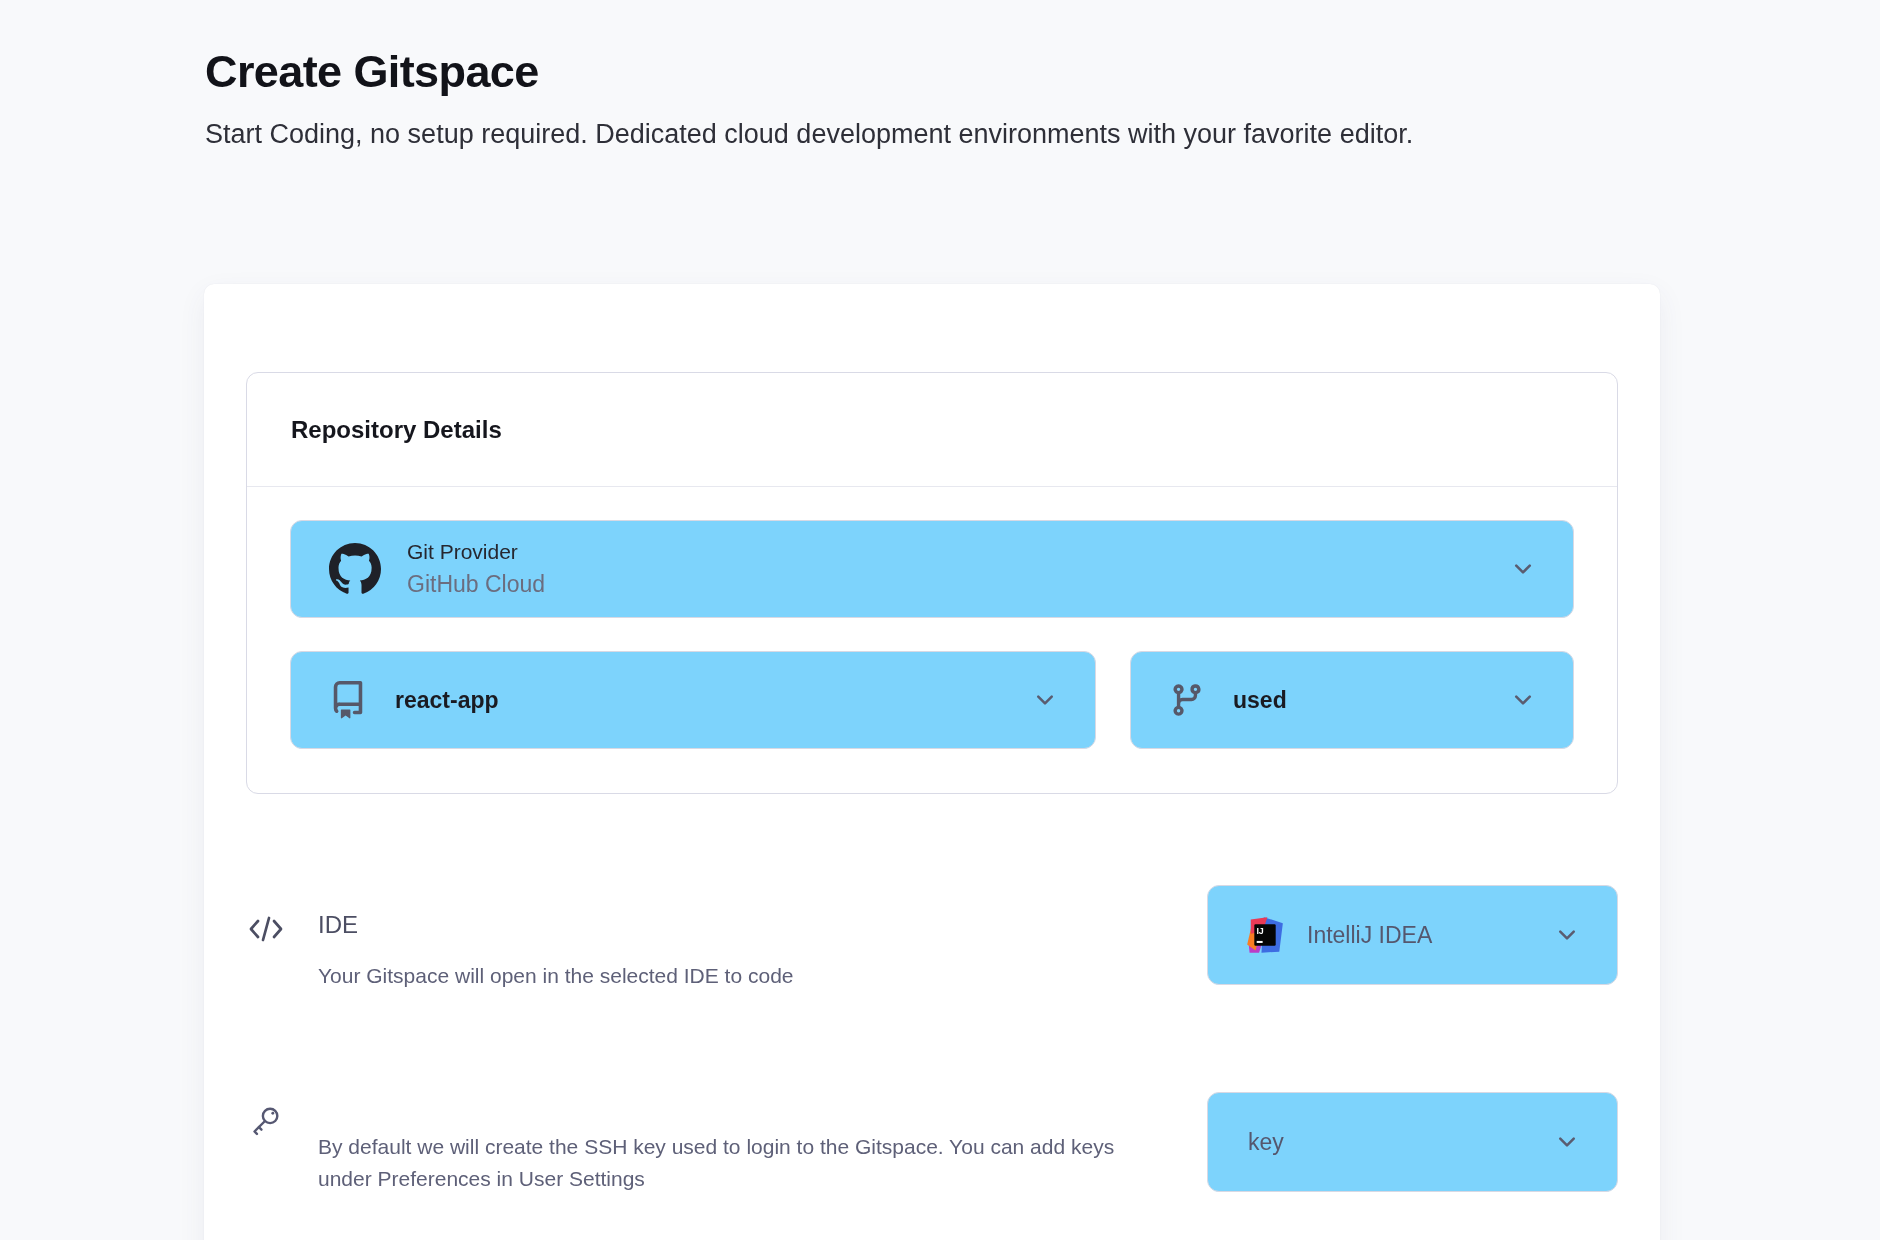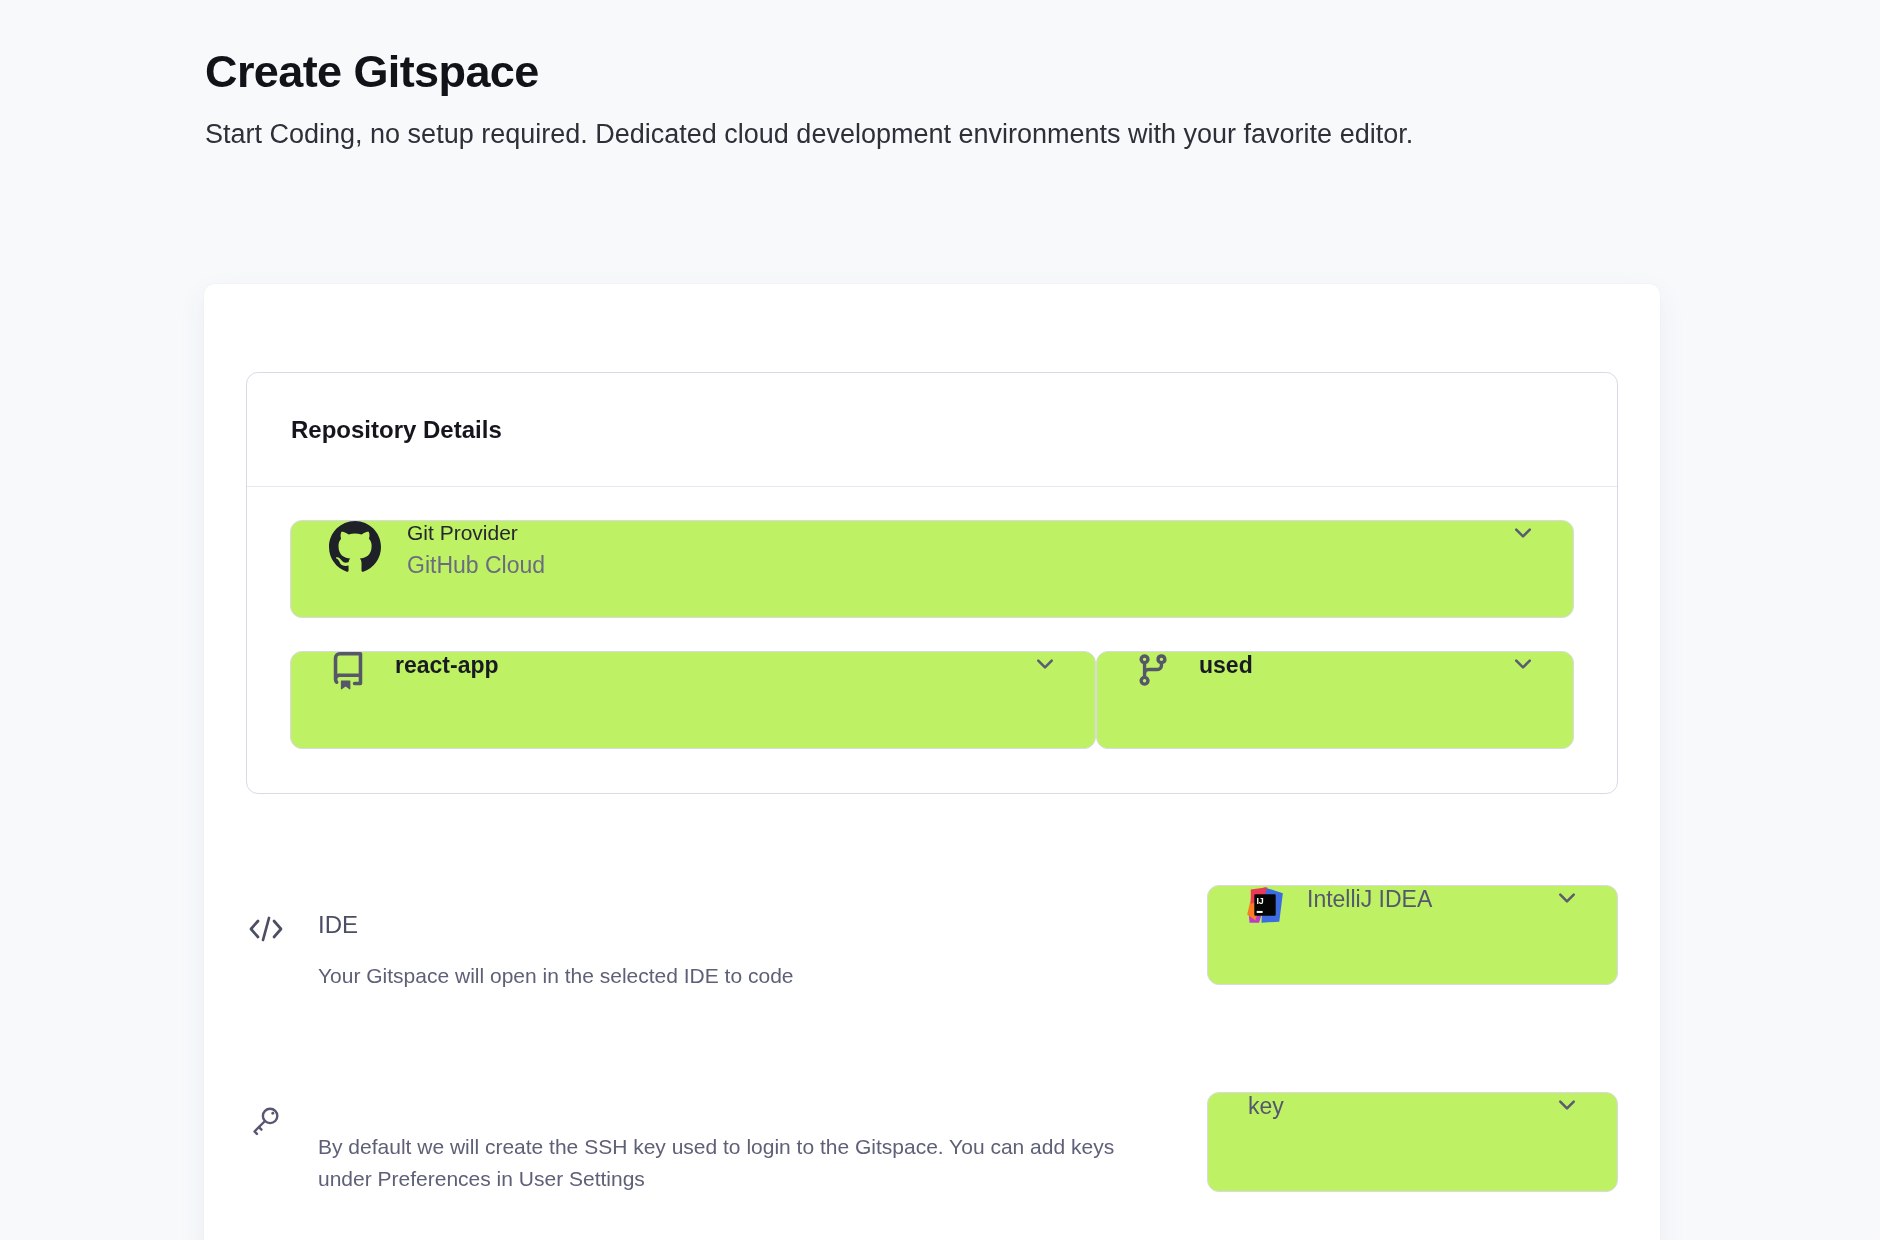--- a/index.html
+++ b/index.html
@@ -32,31 +32,31 @@
     background:#ffffff; border:1px solid #d9dae6; border-radius:12px;
   }
   .card-header {
     height:114px; display:flex; align-items:center; padding:0 44px;
     border-bottom:1px solid #e7e8ef;
   }
   .card-title { font-size:24px; font-weight:700; color:#15161d; }
   .card-body { padding:33px 43px 44px; }
 
   .select {
-    background:#bef264; border:1px solid #d8d9e4; border-radius:12px;
-    display:flex; align-items:flex-start; padding:0 38px; cursor:pointer;
+    background:#7dd3fc; border:1px solid #d8d9e4; border-radius:12px;
+    display:flex; align-items:center; padding:0 38px; cursor:pointer;
   }
   .select .chev { margin-left:auto; flex:0 0 auto; display:flex; }
 
   .select-provider { height:98px; width:100%; }
   .provider-texts { margin-left:26px; display:flex; flex-direction:column; gap:7px; }
   .provider-label { font-size:21px; font-weight:500; color:#26272f; }
   .provider-value { font-size:23px; font-weight:400; color:#6b6d7f; }
 
-  .row2 { margin-top:33px; display:flex; }
+  .row2 { margin-top:33px; display:flex; gap:34px; }
   .select-repo { flex:0 0 806px; height:98px; }
   .select-branch { flex:1; height:98px; }
   .select-value-dark { font-size:23px; font-weight:600; color:#1a1b22; margin-left:28px; }
 
   .section {
     position:absolute; left:44px; right:42px;
     display:flex; justify-content:space-between; align-items:flex-start;gap:28px;
   }
   .section-ide { top:601px; }
   .section-ssh { top:808px; }

